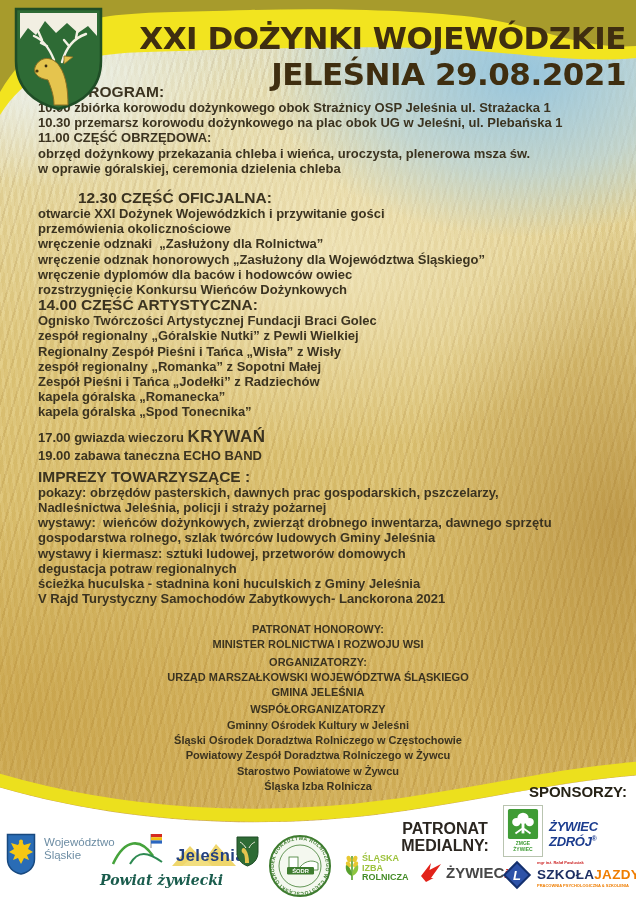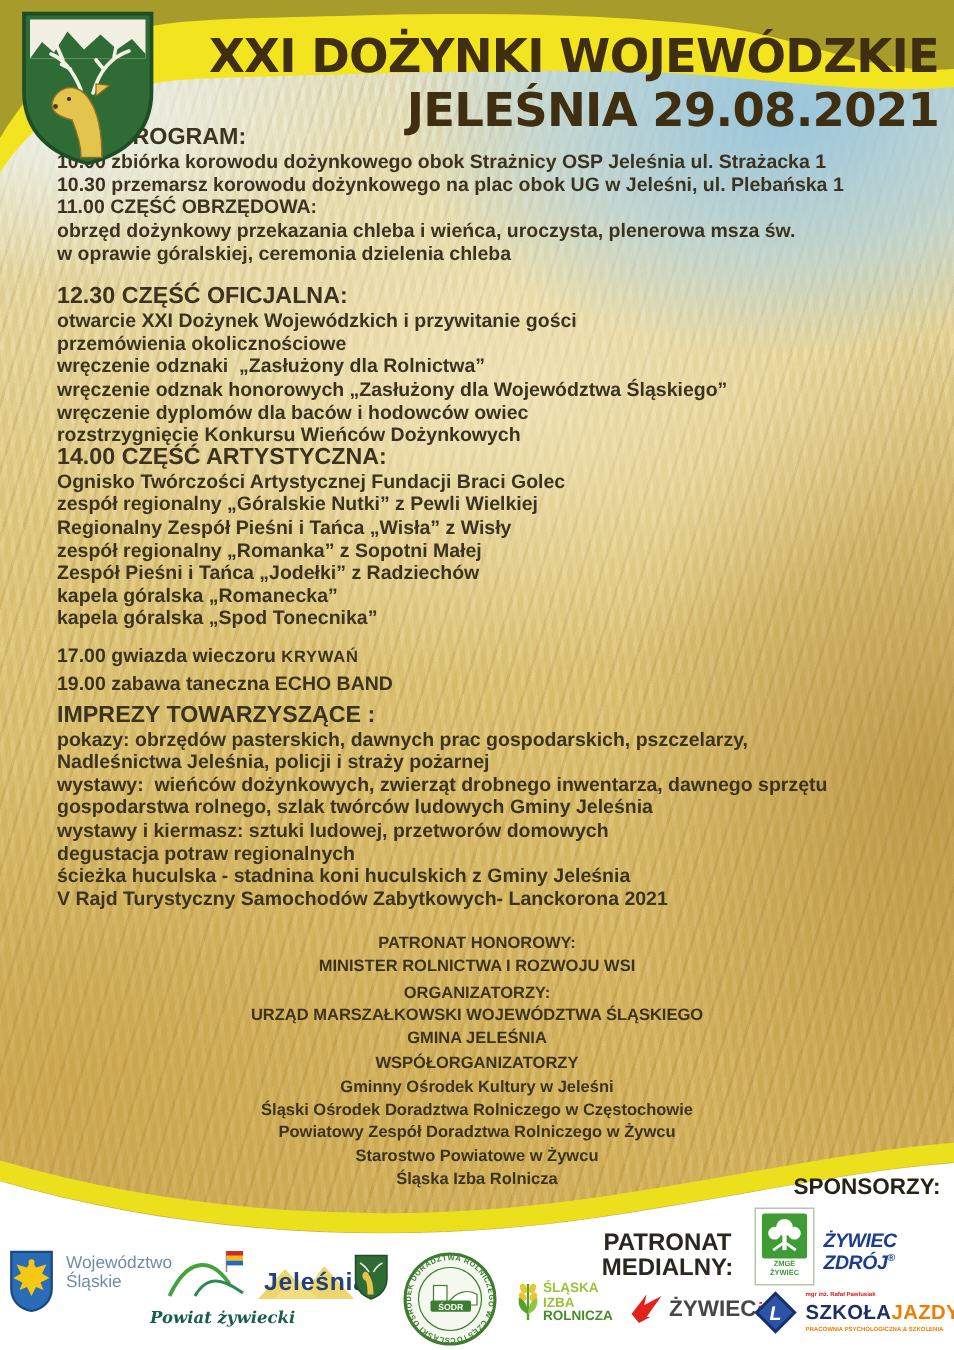--- a/index.html
+++ b/index.html
@@ -20,34 +20,34 @@
   .bottom-wave{position:absolute;top:750px;left:0;z-index:2;}
   .crest{position:absolute;left:12px;top:6px;z-index:4;}
   .title{position:absolute;top:20px;right:10px;z-index:3;text-align:right;
          font-family:"DejaVu Sans",sans-serif;font-weight:bold;font-size:31px;
          line-height:36px;color:#3f2e10;letter-spacing:-.5px;}
   .content{position:absolute;left:38px;top:84px;width:566px;z-index:3;
            color:#3b3320;font-weight:bold;font-size:13px;line-height:15.2px;}
   .content .line{white-space:pre-wrap;}
   .h{font-size:15.5px;line-height:16px;}
   .h-program{margin-left:40px;}
-  .gap14{margin-top:14px;} .gap10{margin-top:0;} .gap7{margin-top:7px;} .gap6{margin-top:6px;}
+  .gap14{margin-top:14px;margin-left:40px;} .gap10{margin-top:0;} .gap7{margin-top:7px;} .gap6{margin-top:6px;}
   .evening1{line-height:20px;}
-  .star{font-size:11px;letter-spacing:.5px;text-align:right;}
+  .star{font-size:17px;letter-spacing:.5px;text-align:right;}
   .centered{position:absolute;left:0;right:0;top:622px;z-index:3;text-align:center;
             color:#3b3320;font-weight:bold;font-size:11px;line-height:15.3px;}
   .centered .blockgap{margin-top:2px;}
   .sponsorzy{position:absolute;right:9px;top:783px;z-index:3;font-weight:bold;
              font-size:15px;color:#262216;}
   
   .logos{position:absolute;inset:0;z-index:3;}
   .abs{position:absolute;}
   .woj-text{left:44px;top:836px;font-size:11.5px;line-height:13px;color:#6d8da4;}
   .powiat-script{left:100px;top:872px;font-family:"DejaVu Serif",serif;font-style:italic;
-                 font-weight:bold;font-size:11px;color:#1a5c4d;}
+                 font-weight:bold;font-size:14px;color:#1a5c4d;}
   .jelesnia-wrap{left:170px;top:838px;width:70px;height:32px;}
   .jelesnia-text{position:absolute;left:6px;top:8px;font-size:16.5px;font-weight:bold;
                  color:#24417f;letter-spacing:.5px;}
   .izba-text{left:362px;top:854px;font-size:9px;line-height:9.5px;font-weight:bold;color:#9cc23b;}
   .izba-text .dark{color:#458c28;}
   .pat-med{left:399px;top:820px;width:92px;text-align:center;font-weight:bold;
            font-size:16px;line-height:17px;color:#2b2620;}
   .zywinfo-text{left:446px;top:864px;font-size:15px;font-weight:bold;color:#474747;}
   .zywinfo-text .info{font-size:13px;font-weight:bold;font-style:italic;color:#e2231a;}
   .zmge-box{left:503px;top:805px;width:38px;height:50px;background:#fff;

